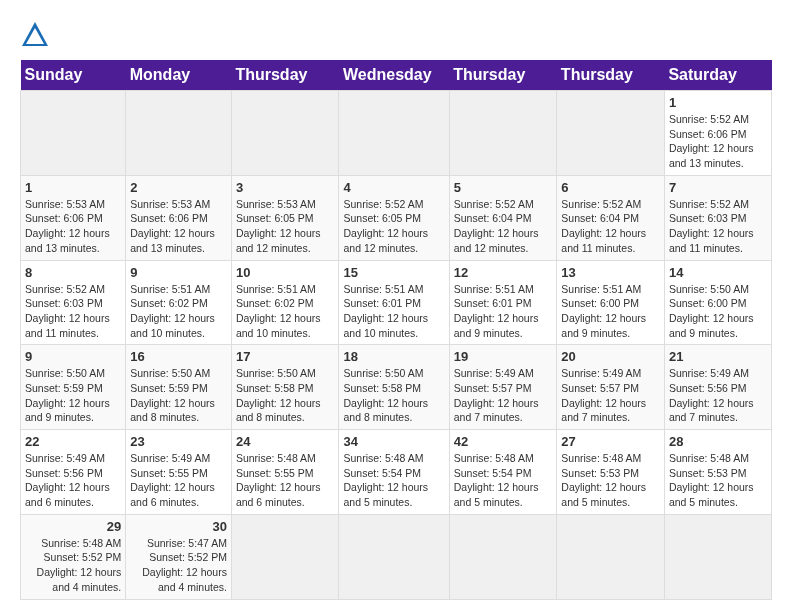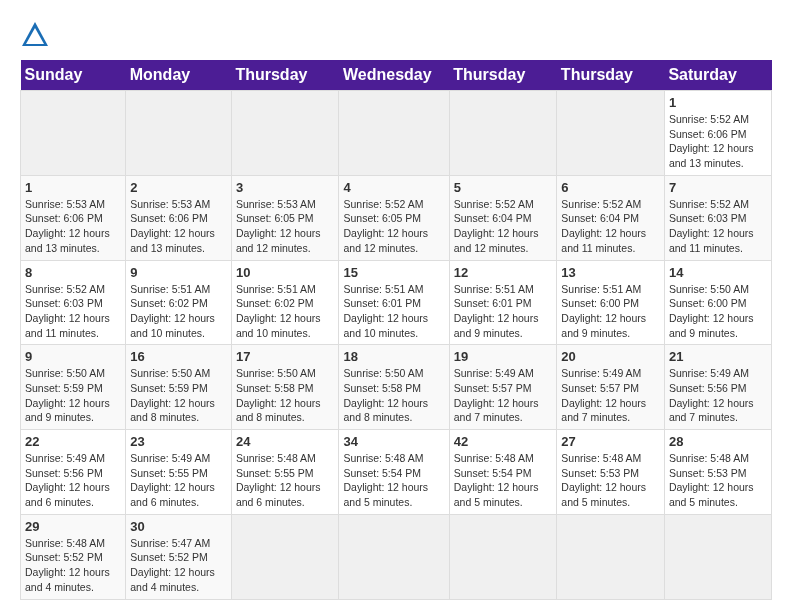--- a/index.html
+++ b/index.html
@@ -308,21 +308,21 @@
 Sunset: 5:53 PM
 Daylight: 12 hours and 5 minutes.</div>
         </td>
         <td>
           <span class="day-num">28</span>
           <div class="day-detail" style="white-space: pre-line;">Sunrise: 5:48 AM
 Sunset: 5:53 PM
 Daylight: 12 hours and 5 minutes.</div>
         </td>
       </tr>
-      <tr style="background: #4c1d95;">
+      <tr style="background: #4c1d95; text-align: right;">
         <td>
           <span class="day-num">29</span>
           <div class="day-detail" style="white-space: pre-line;">Sunrise: 5:48 AM
 Sunset: 5:52 PM
 Daylight: 12 hours and 4 minutes.</div>
         </td>
         <td>
           <span class="day-num">30</span>
           <div class="day-detail" style="white-space: pre-line;">Sunrise: 5:47 AM
 Sunset: 5:52 PM

